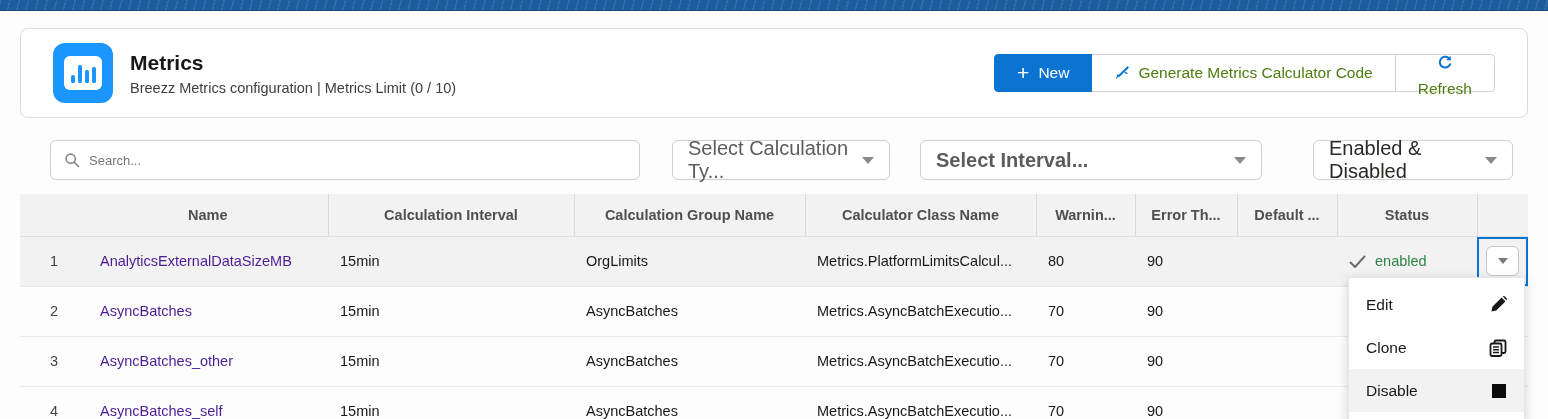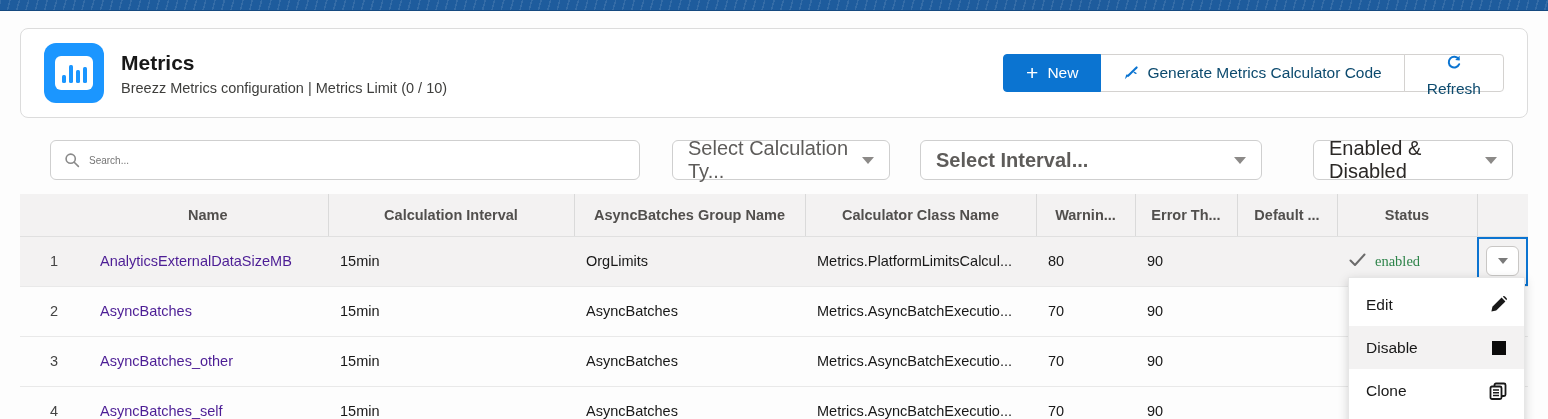--- a/index.html
+++ b/index.html
@@ -7,40 +7,40 @@
   body { font-family:"Liberation Sans", sans-serif; }
   .screen { position:relative; width:1548px; height:419px; overflow:hidden; background:#fdfdfd; }
 
   
   .topbar { position:absolute; top:0; left:0; width:1548px; height:11px; background:#1e5c9d;
     background-image:repeating-linear-gradient(105deg, rgba(255,255,255,.10) 0 1.5px, rgba(255,255,255,0) 1.5px 9px);
     border-bottom:1px solid #15497f; }
 
   
   .header-card { position:absolute; left:20px; top:28px; width:1508px; height:90px; background:#fff;
-    border:1px solid #dcdcdc; border-radius:8px; display:flex; align-items:center; padding:0 23px; }
+    border:1px solid #dcdcdc; border-radius:8px; display:flex; align-items:center; padding:0 32px; }
   .entity-icon { width:60px; height:60px; border-radius:12px; background:#1b96ff; display:flex;
     align-items:center; justify-content:center; margin-right:17px; flex:0 0 auto; }
   .title-block { display:flex; flex-direction:column; gap:5px; }
   .page-title { font-size:21px; font-weight:bold; color:#181818; }
   .page-subtitle { font-size:14.5px; color:#3e3e3c; }
 
   .btn-group { margin-left:auto; display:flex; height:38px; margin-right:0; }
   .btn { display:flex; align-items:center; gap:9px; padding:0 22px; background:#fff;
-    border:1px solid #d4d2d0; color:#0c4a6e; font-size:15.5px; cursor:pointer; margin-left:-1px;
+    border:1px solid #d4d2d0; color:#4d7c0f; font-size:15.5px; cursor:pointer; margin-left:-1px;
     font-family:"Liberation Sans", sans-serif; white-space:nowrap; }
   .btn.primary { background:#0b74d1; border-color:#0b74d1; color:#fff; border-radius:4px 0 0 4px; z-index:2; margin-left:0; }
   .btn.last { border-radius:0 4px 4px 0;flex-direction:column; }
   .plus-glyph { font-size:21px; font-weight:400; line-height:1; margin-top:-2px; }
 
   
   .filters { position:absolute; left:20px; top:140px; width:1508px; height:40px; display:flex; align-items:center; }
   .search-box { margin-left:30px; width:590px; height:40px; border:1px solid #cfcfcf; border-radius:6px;
     background:#fff; display:flex; align-items:center; padding:0 13px; gap:9px; }
-  .search-box input { border:none; outline:none; flex:1; font-size:10px; color:#444;
+  .search-box input { border:none; outline:none; flex:1; font-size:13px; color:#444;
     font-family:"Liberation Sans", sans-serif; background:transparent; }
   .search-box input::placeholder { color:#757575; }
   .select { height:40px; background:#fff; border:1px solid #cfcfcf; border-radius:6px; display:flex;
     align-items:center; justify-content:space-between; padding:0 15px; font-size:20px; color:#5e5c5a; cursor:pointer; }
   .select.dark { color:#2b2826; }
   .caret { width:0; height:0; border-left:6px solid transparent; border-right:6px solid transparent;
     border-top:7px solid #8c8a88; margin-left:10px; flex:0 0 auto; }
   .sel-calc { width:218px; margin-left:32px; }
   .sel-interval { width:342px; margin-left:30px;font-weight:bold; }
   .sel-status { width:200px; margin-left:auto; margin-right:15px;gap:45px; }
@@ -48,21 +48,21 @@
   
   .table-wrap { position:absolute; left:20px; top:194px; width:1508px; }
   table { border-collapse:collapse; table-layout:fixed; width:1508px; font-size:14.5px; color:#181818; }
   thead th { height:42px; background:#f3f2f2; text-align:center; font-weight:bold; color:#514f4d;
     padding:0 12px; border-right:1px solid #dadada; border-bottom:1px solid #e0e0e0; overflow:hidden; white-space:nowrap; }
   thead th.no-div { border-right:none; }
   tbody td { height:50px; padding:0 12px; border-bottom:1px solid #e9e9e9; overflow:hidden; white-space:nowrap; }
   tbody tr.hovered td { background:#f3f2f2; }
   td.rownum { text-align:center; color:#444; }
   a.row-link { color:#4c1d95; text-decoration:none; cursor:pointer; }
-  .status-wrap { display:flex; align-items:flex-start; gap:9px;font-family:Liberation Serif, serif; }
+  .status-wrap { display:flex; align-items:flex-end; gap:9px; }
   .status-text { color:#2e844a; font-size:14.5px; }
   td.action { padding:0; text-align:center; position:relative; }
   td.action.focused { box-shadow:inset 0 0 0 2px #0b74d1; }
   .action-btn { width:33px; height:30px; border:1px solid #c9c7c5; border-radius:6px; background:#fff;
     display:inline-flex; align-items:center; justify-content:center; cursor:pointer; vertical-align:middle; }
   .action-btn .caret { border-top-color:#7a7a7a; margin-left:0; border-left-width:5px; border-right-width:5px; border-top-width:6px; }
 
   
   .menu { position:absolute; left:1348px; top:277px; width:177px; background:#fff; z-index:10;
     border:1px solid #e6e6e6; box-shadow:0 3px 10px rgba(0,0,0,.18); padding:5px 0 60px; }
@@ -155,21 +155,21 @@
           <col style="width:102px">
           <col style="width:100px">
         <col style="width:140px">
           <col style="width:51px">
       </colgroup>
       <thead>
         <tr>
           <th class="no-div"></th>
           <th>Name</th>
           <th>Calculation Interval</th>
-          <th>AsyncBatches Group Name</th>
+          <th>Calculation Group Name</th>
           <th>Calculator Class Name</th>
           <th>Warnin...</th>
           <th>Error Th...</th>
           <th>Default ...</th>
           <th>Status</th>
           <th class="no-div"></th>
         </tr>
       </thead>
       <tbody>
         <tr class="hovered">
@@ -271,33 +271,33 @@
   <div class="menu">
     <div class="menu-item">
       <span>Edit</span>
       <span class="menu-icon">
         <svg width="17" height="17" viewBox="0 0 17 17">
           <path d="M11.6 1.6 L15.4 5.4 L6.2 14.6 L1.4 15.6 L2.4 10.8 Z" fill="#181818"></path>
           <path d="M12.8 0.6 a1.6 1.6 0 0 1 2.2 0 l1.4 1.4 a1.6 1.6 0 0 1 0 2.2" fill="#181818"></path>
         </svg>
       </span>
     </div>
-    <div class="menu-item highlighted">
-      <span>Disable</span>
-      <span class="menu-icon">
-        <svg width="16" height="16" viewBox="0 0 16 16">
-            <rect x="1" y="1" width="14" height="14" fill="#0b0b0b"></rect>
-          </svg>
-      </span>
-    </div>
     <div class="menu-item">
       <span>Clone</span>
       <span class="menu-icon">
         <svg width="18" height="18" viewBox="0 0 18 18">
           <rect x="5.5" y="1.5" width="11" height="12.5" rx="1.5" fill="none" stroke="#181818" stroke-width="1.8"></rect>
           <rect x="1.5" y="4.5" width="11" height="12.5" rx="1.5" fill="#fff" stroke="#181818" stroke-width="1.8"></rect>
           <path d="M4 8 h6 M4 10.8 h6 M4 13.6 h6" stroke="#181818" stroke-width="1.5"></path>
         </svg>
       </span>
     </div>
+    <div class="menu-item highlighted">
+      <span>Disable</span>
+      <span class="menu-icon">
+        <svg width="16" height="16" viewBox="0 0 16 16">
+            <rect x="1" y="1" width="14" height="14" fill="#0b0b0b"></rect>
+          </svg>
+      </span>
+    </div>
   </div>
 
 </div>
 
 </body></html>

